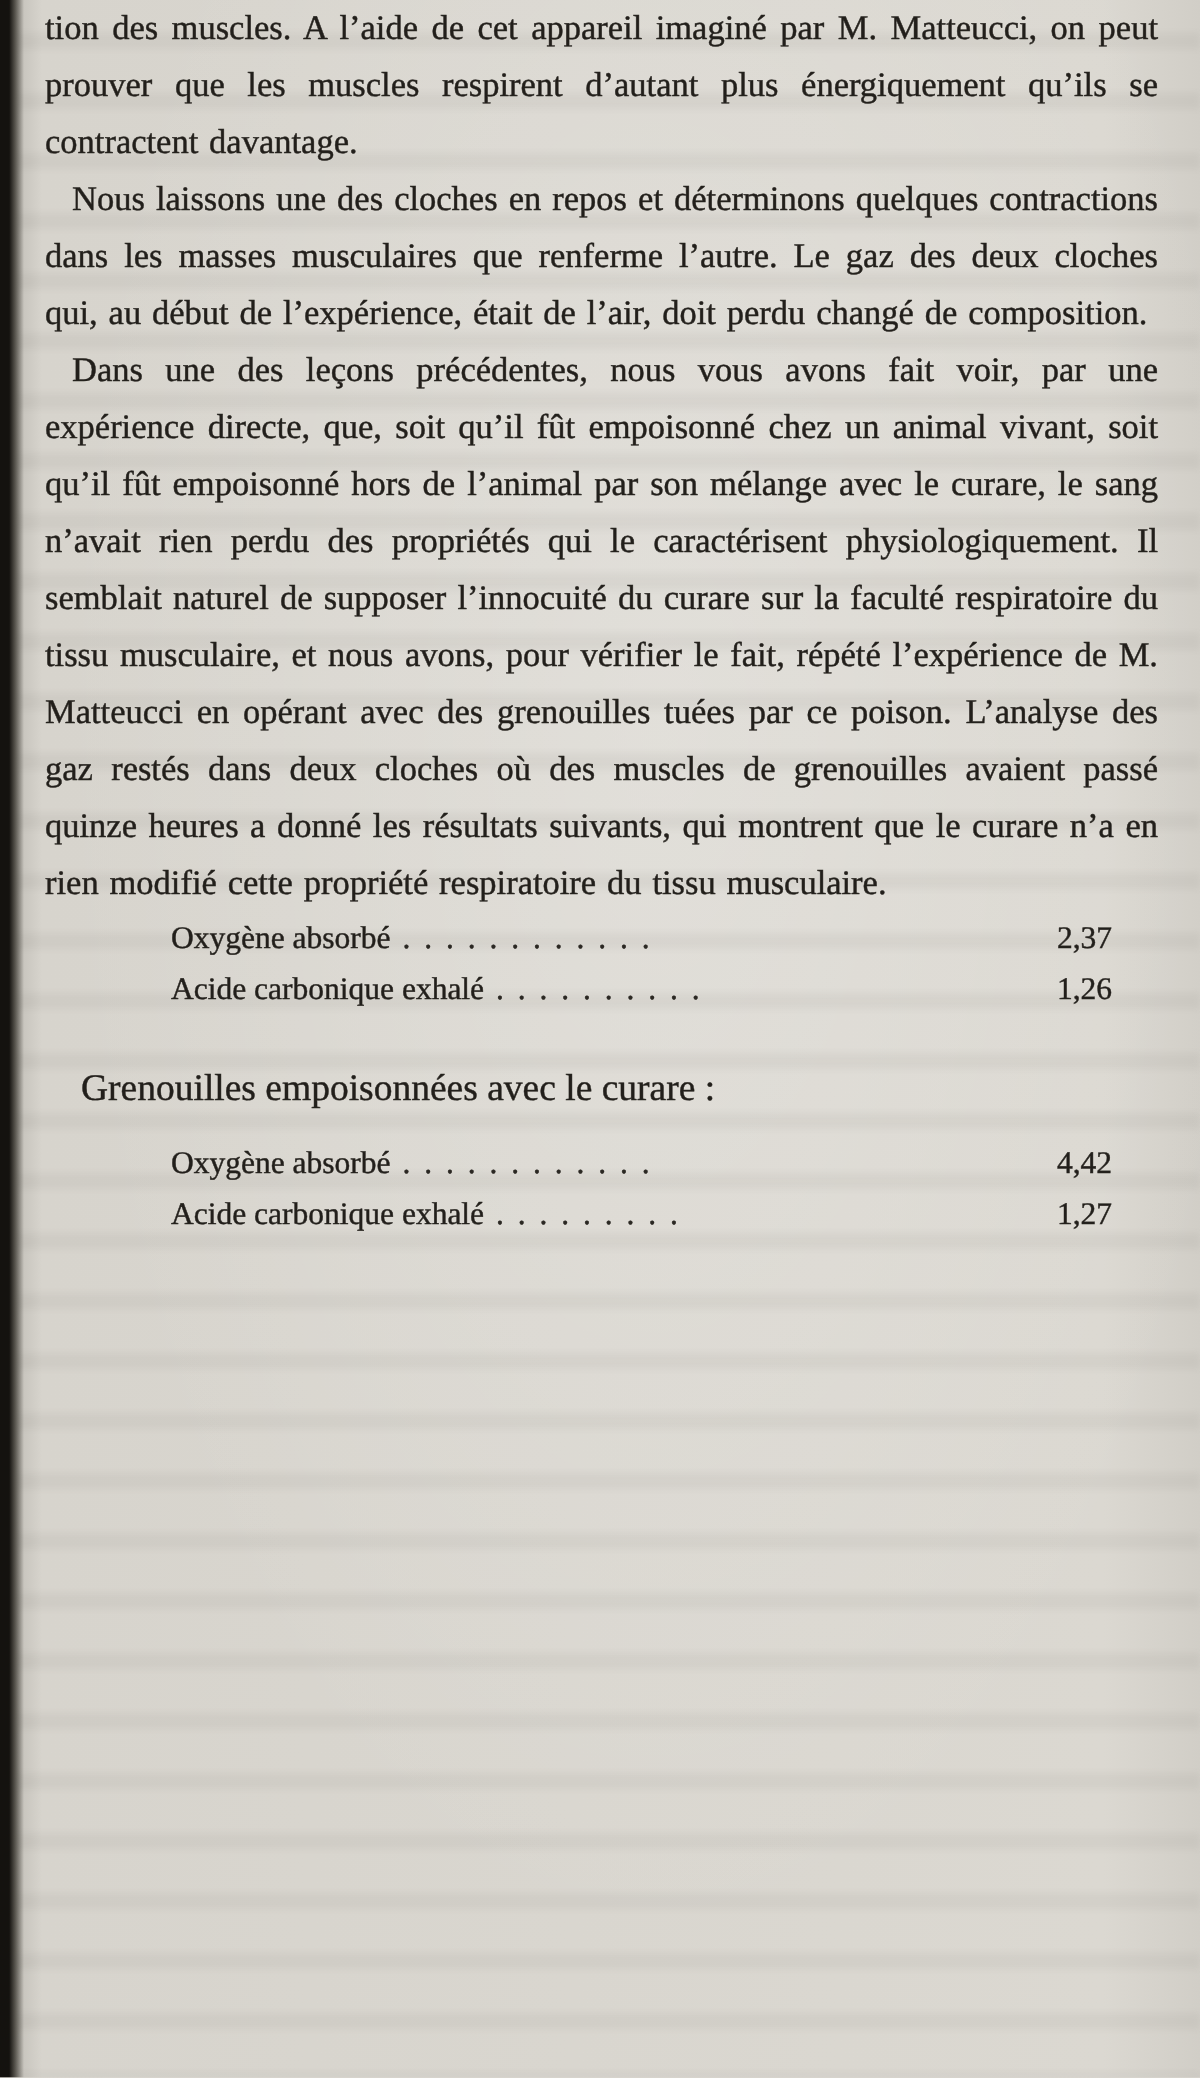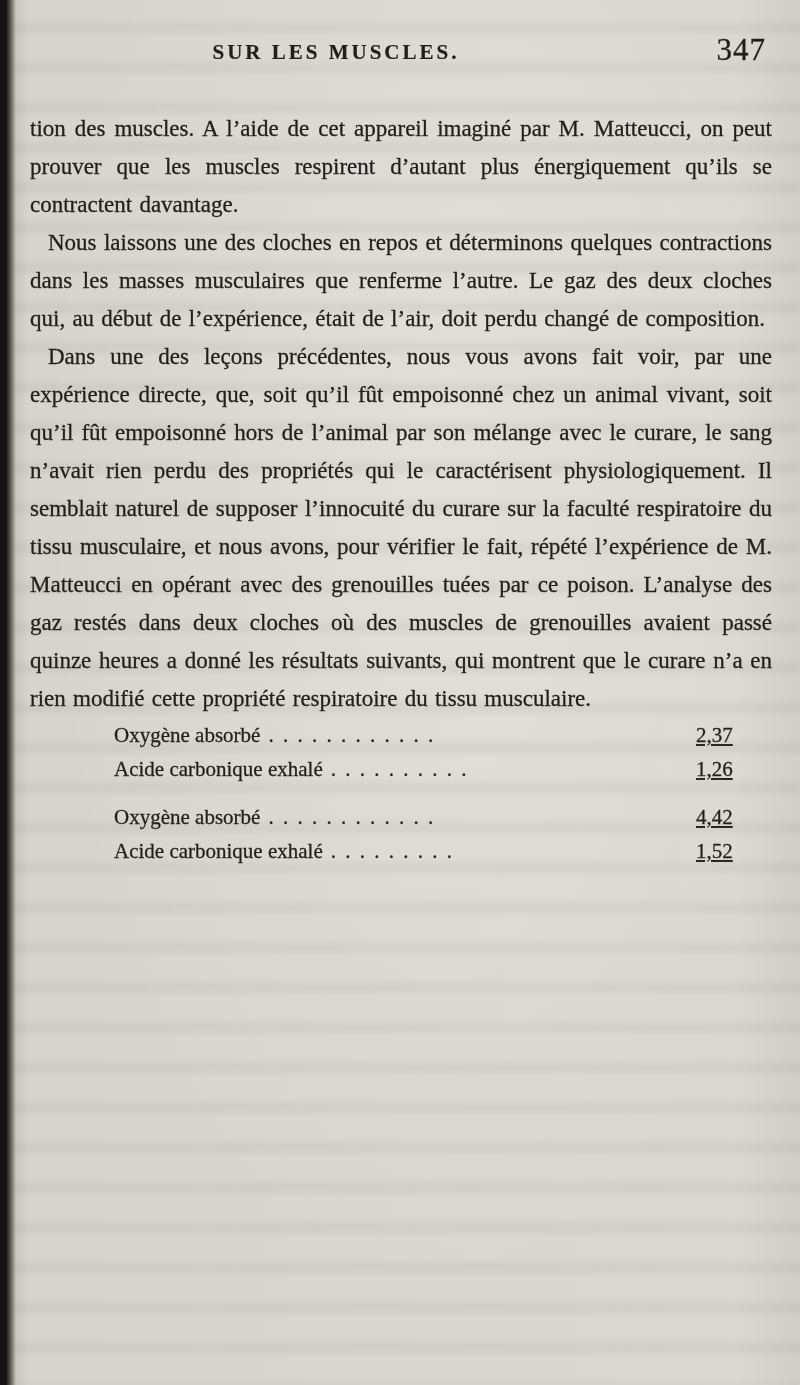--- a/index.html
+++ b/index.html
@@ -98,39 +98,34 @@
   .tlabel { flex: 0 0 auto; }
   .tdots {
     flex: 1 1 auto;
     overflow: hidden;
     padding: 0 10px 0 8px;
     letter-spacing: 2px;
     color: #2b2823;
   }
   .tval {
     flex: 0 0 auto;
-    text-align: left;
+    text-align: center;
     min-width: 54px;
-    text-decoration: underline;
   }
   .gap-before-section { height: 14px; }
 </style>
 </head>
 <body>
 
 <div class="page">
   <div class="ghost"></div>
   <div class="scan-edge"></div>
 
   <div class="content">
 
-    <div class="header">
-      <span class="running-title">SUR LES MUSCLES.</span>
-      <span class="page-number">347</span>
-    </div>
 
     <div class="bodytext">
       <p class="no-indent">tion des muscles. A l’aide de cet appareil imaginé par M. Matteucci, on peut prouver que les muscles respirent d’autant plus énergiquement qu’ils se contractent davantage.</p>
       <p>Nous laissons une des cloches en repos et déterminons quelques contractions dans les masses musculaires que renferme l’autre. Le gaz des deux cloches qui, au début de l’expérience, était de l’air, doit perdu changé de composition.</p>
       <p>Dans une des leçons précédentes, nous vous avons fait voir, par une expérience directe, que, soit qu’il fût empoisonné chez un animal vivant, soit qu’il fût empoisonné hors de l’animal par son mélange avec le curare, le sang n’avait rien perdu des propriétés qui le caractérisent physiologiquement. Il semblait naturel de supposer l’innocuité du curare sur la faculté respiratoire du tissu musculaire, et nous avons, pour vérifier le fait, répété l’expérience de M. Matteucci en opérant avec des grenouilles tuées par ce poison. L’analyse des gaz restés dans deux cloches où des muscles de grenouilles avaient passé quinze heures a donné les résultats suivants, qui montrent que le curare n’a en rien modifié cette propriété respiratoire du tissu musculaire.</p>
     </div>
 
     <div>
       <div class="table-block">
         <div class="trow">
@@ -142,28 +137,29 @@
           <span class="tlabel">Acide carbonique exhalé</span>
           <span class="tdots">. . . . . . . . . .</span>
           <span class="tval">1,26</span>
         </div>
       </div>
     </div>
 
     <div class="gap-before-section"></div>
 
     <div>
+      <div class="section-heading">Grenouilles empoisonnées avec le curare :</div>
       <div class="table-block">
         <div class="trow">
           <span class="tlabel">Oxygène absorbé</span>
           <span class="tdots">. . . . . . . . . . . .</span>
           <span class="tval">4,42</span>
         </div>
         <div class="trow">
           <span class="tlabel">Acide carbonique exhalé</span>
           <span class="tdots">. . . . . . . . .</span>
-          <span class="tval">1,52</span>
+          <span class="tval">1,27</span>
         </div>
       </div>
     </div>
 
   </div>
 </div>
 
 </body></html>

